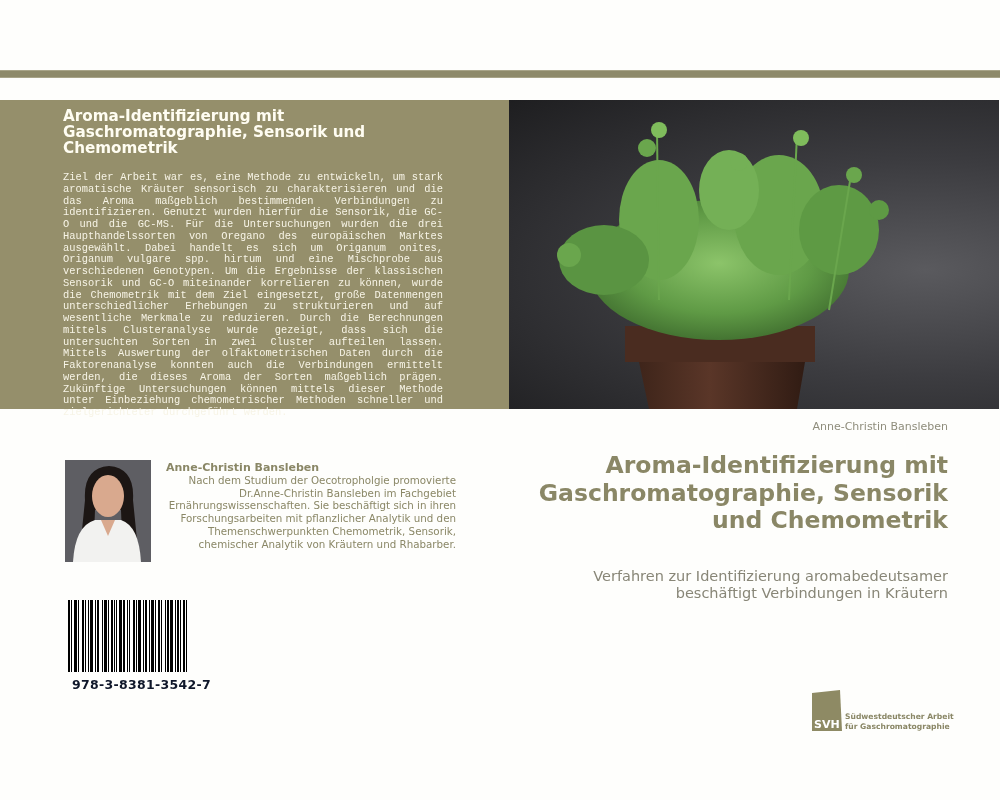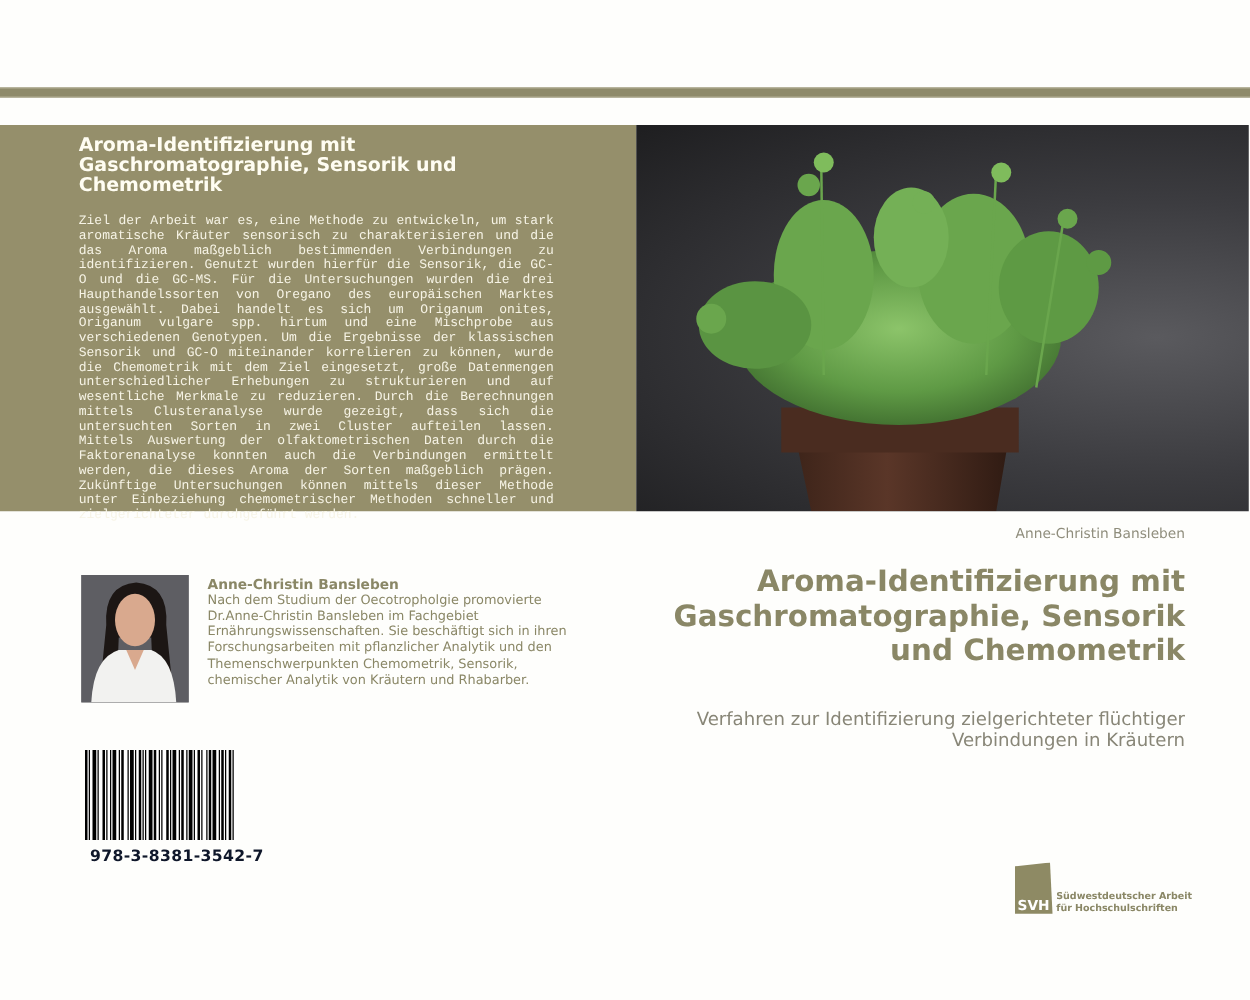--- a/index.html
+++ b/index.html
@@ -14,21 +14,21 @@
 
   .cover-photo { position: absolute; left: 509px; top: 100px; width: 490px; height: 309px; overflow: hidden;
     background: radial-gradient(ellipse at 85% 55%, #5a5a5e 0%, #3c3c40 45%, #1e1e20 100%); }
 
   .spine-author { position: absolute; right: 52px; top: 420px; color: #8f8d7c; font-size: 11px; }
   .front-title { position: absolute; right: 52px; top: 452px; width: 420px; text-align: right; color: #8a8766; font-size: 23.5px; font-weight: bold; line-height: 27.5px; }
   .front-subtitle { position: absolute; right: 52px; top: 568px; width: 420px; text-align: right; color: #888677; font-size: 14.5px; line-height: 17px; }
 
   .author-photo { position: absolute; left: 65px; top: 460px; width: 86px; height: 102px; overflow: hidden; background: #5c5c60; }
   .author-name { position: absolute; left: 166px; top: 461px; color: #8a8766; font-size: 11px; font-weight: bold; }
-  .author-bio { position: absolute; left: 166px; top: 474px; width: 290px; color: #8a8766; font-size: 10.3px; line-height: 12.7px; }
+  .author-bio { position: absolute; left: 166px; top: 474px; width: 290px; color: #8a8766; font-size: 10.3px; line-height: 12.7px; text-align: right; }
 
   .barcode { position: absolute; left: 68px; top: 600px; width: 122px; height: 72px; display: flex; align-items: stretch; background: #fff; }
   .barcode span { display: block; background: #000; }
   .isbn { position: absolute; left: 72px; top: 677px; color: #0f172a; font-size: 12.5px; font-weight: bold; letter-spacing: 0.3px; }
 
   .svh-logo { position: absolute; left: 811px; top: 690px; width: 32px; height: 42px; }
   .publisher { position: absolute; left: 845px; top: 712px; color: #8a8766; font-size: 7.6px; font-weight: bold; line-height: 9.5px; }
 </style>
 </head>
 <body>
@@ -71,21 +71,21 @@
     <circle cx="292" cy="38" r="8" fill="#7fbc5c"></circle>
     <circle cx="230" cy="62" r="9" fill="#74b056"></circle>
     <circle cx="345" cy="75" r="8" fill="#6aa64d"></circle>
     <circle cx="60" cy="155" r="12" fill="#6aa64d"></circle>
     <circle cx="370" cy="110" r="10" fill="#5e9a44"></circle>
   </svg>
 </div>
 
 <div class="spine-author">Anne-Christin Bansleben</div>
 <div class="front-title">Aroma-Identifizierung mit Gaschromatographie, Sensorik und Chemometrik</div>
-<div class="front-subtitle">Verfahren zur Identifizierung zielgerichteter flüchtiger Verbindungen in Kräutern</div>
+<div class="front-subtitle">Verfahren zur Identifizierung aromabedeutsamer beschäftigt Verbindungen in Kräutern</div>
 
 <div class="author-photo">
   <svg width="86" height="102" viewBox="0 0 86 102">
     <rect width="86" height="102" fill="#5e5e63"></rect>
     <path d="M20 40 Q18 8 44 6 Q70 8 68 40 L74 100 L58 100 L56 50 L30 50 L28 100 L14 100 Z" fill="#1c1614"></path>
     <ellipse cx="43" cy="36" rx="16" ry="21" fill="#d9a98e"></ellipse>
     <path d="M8 102 Q10 66 30 60 L56 60 Q74 66 76 102 Z" fill="#f2f2f0"></path>
     <path d="M36 60 L43 76 L50 60 Z" fill="#d9a98e"></path>
   </svg>
 </div>
@@ -135,14 +135,14 @@
 <div class="isbn">978-3-8381-3542-7</div>
 
 <div class="svh-logo">
   <svg width="32" height="42" viewBox="0 0 32 42">
     <path d="M1 3 L29 0 L31 41 L1 41 Z" fill="#8e8a64"></path>
     <text x="3" y="38" font-family="DejaVu Sans, sans-serif" font-size="11" font-weight="bold" fill="#ffffff">SVH</text>
   </svg>
 </div>
 <div class="publisher">
   <div>Südwestdeutscher Arbeit</div>
-  <div>für Hochschulschriften</div>
+  <div>für Gaschromatographie</div>
 </div>
 
 </body></html>

